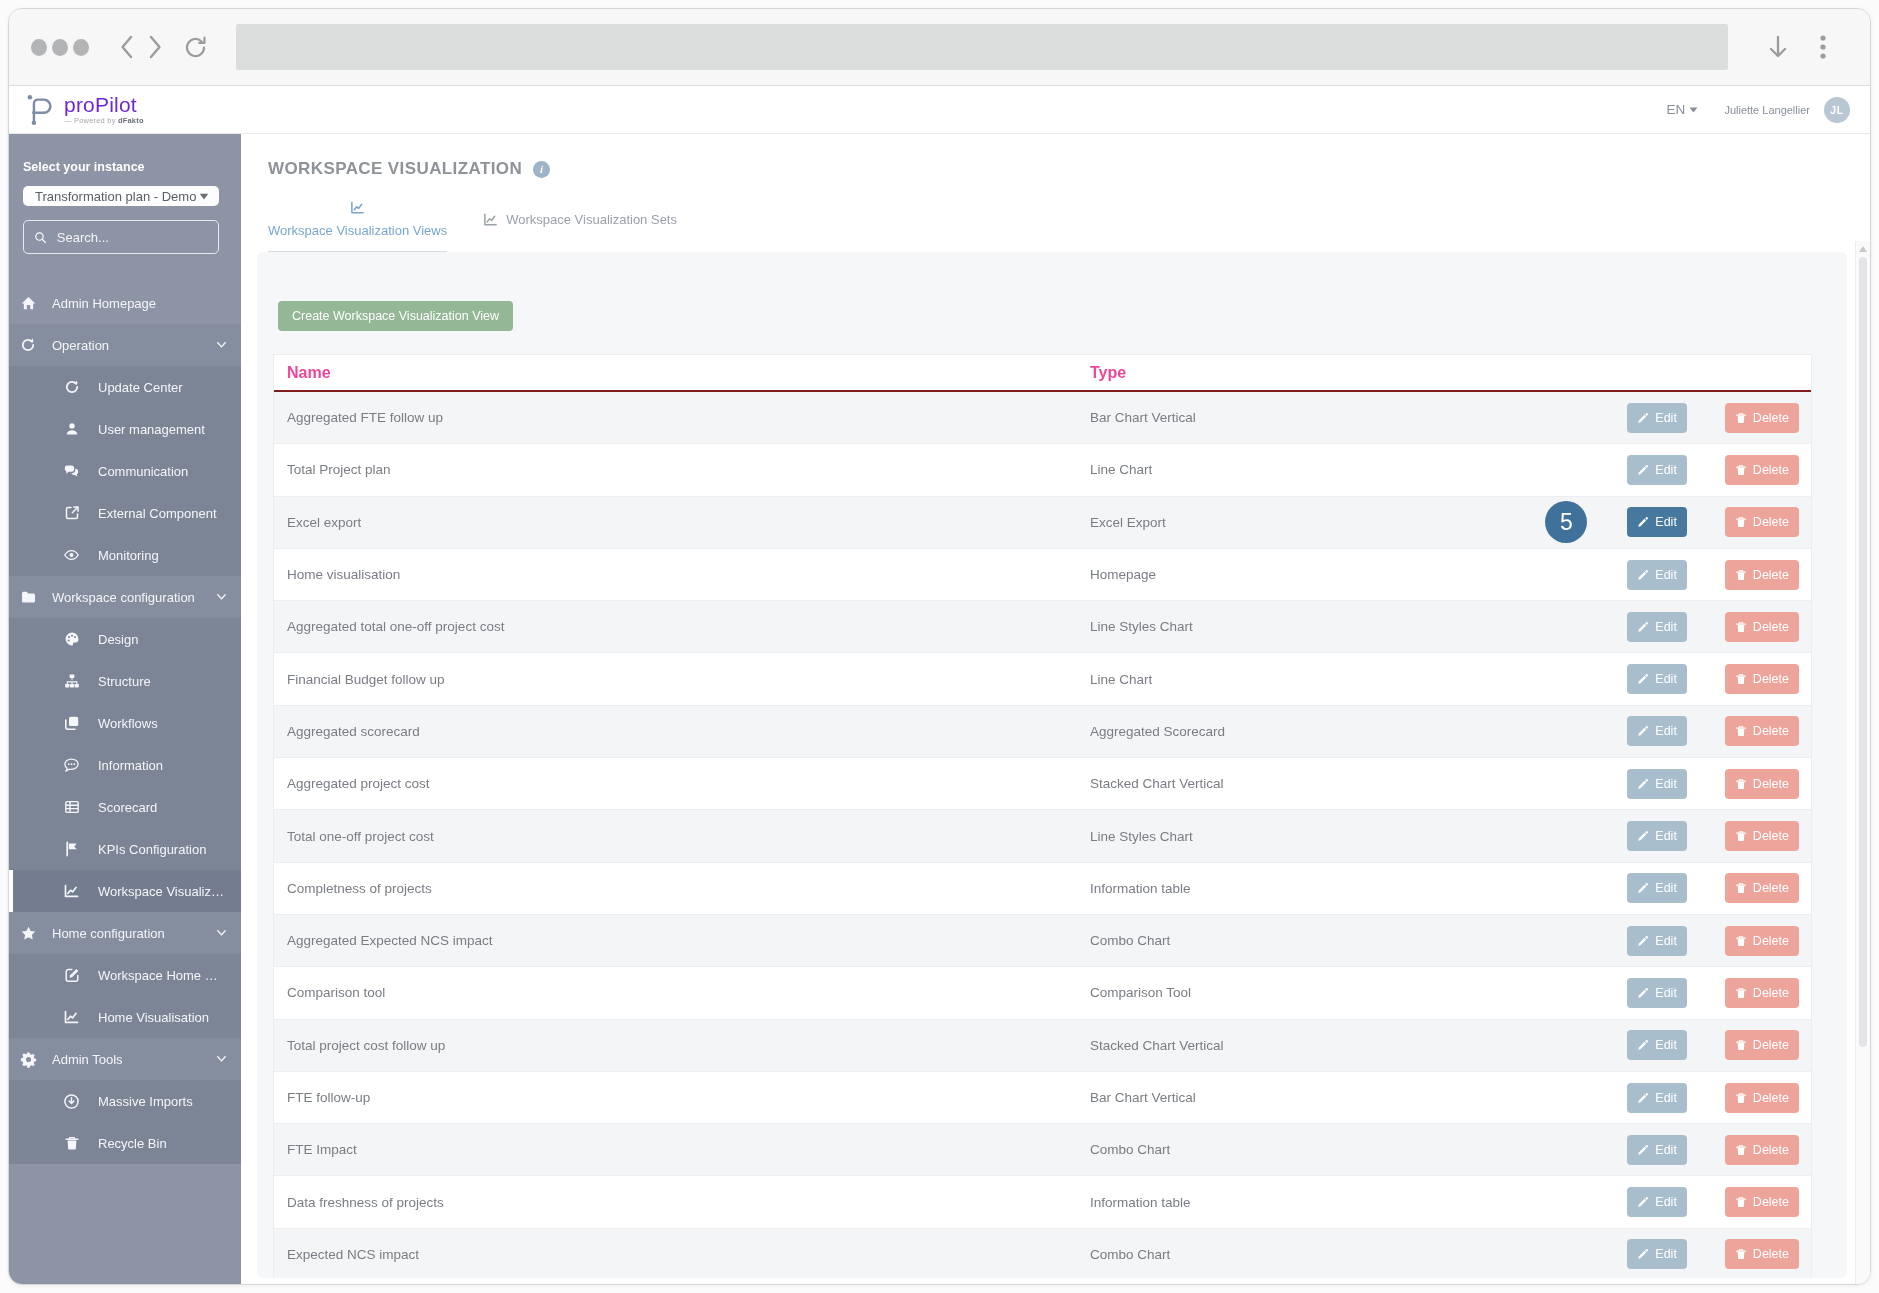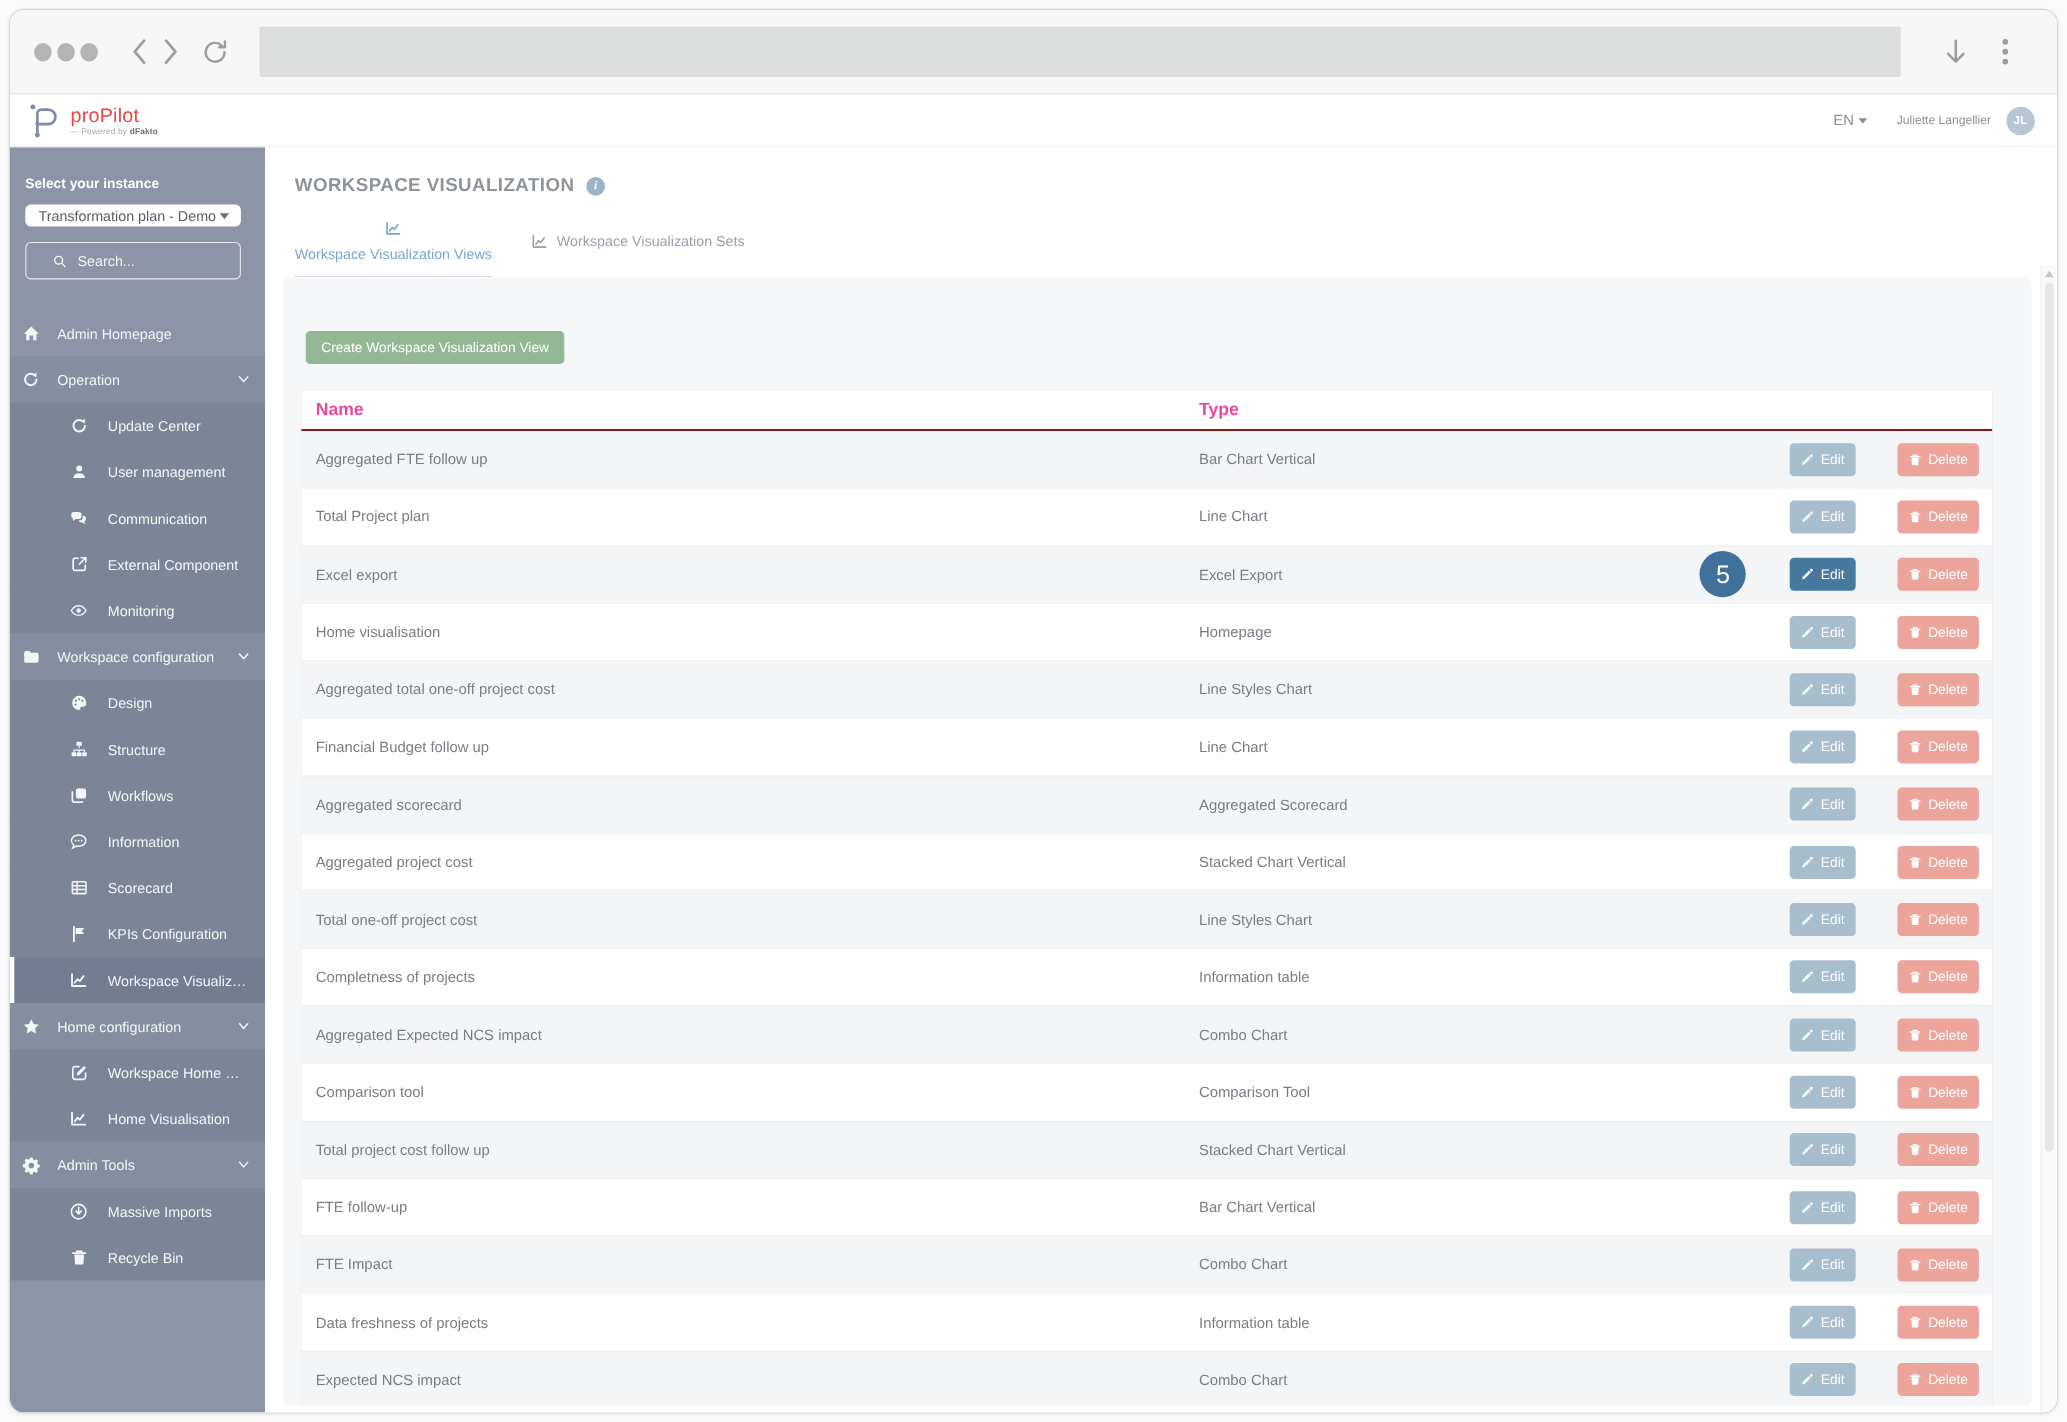--- a/index.html
+++ b/index.html
@@ -28,21 +28,21 @@
   .navbtn.reload{margin-right:28px;}
   .addressbar{flex:1 1 auto;height:46px;background:#dcdddd;border-radius:2px;margin-right:38px;max-width:1492px;}
   .navbtn.dl{margin-right:30px;}
   
   .appheader{
     height:48px;flex:0 0 48px;background:#fff;border-bottom:1px solid #e9eaeb;
     display:flex;align-items:center;padding:0 20px 0 16px;box-sizing:border-box;
   }
   .brand{display:flex;align-items:center;gap:7px;}
   .brandtext{display:flex;flex-direction:column;line-height:1;}
-  .brandname{font-size:18px;color:#ef4444;letter-spacing:.2px;}
+  .brandname{font-size:21px;color:#6d28d9;letter-spacing:.2px;}
   .brandtag{font-size:7.5px;color:#a3a7ad;margin-top:2px;letter-spacing:.2px;}
   .brandtag b{color:#696e77;}
   .hspacer{flex:1;}
   .lang{display:flex;align-items:center;gap:4px;font-size:13.5px;color:#8a9099;margin-right:26px;cursor:pointer;}
   .uname{font-size:11px;color:#8a9099;margin-right:14px;}
   .avatar{
     width:26px;height:26px;border-radius:50%;background:var(--avatar-bg,#b9c6d3);
     color:#fff;font-size:10.5px;font-weight:bold;letter-spacing:.5px;
     display:flex;align-items:center;justify-content:center;
   }
@@ -55,21 +55,21 @@
   .instance{padding:26px 22px 0 14px;}
   .inst-label{font-size:12.5px;font-weight:bold;color:#fff;}
   .inst-select{
     margin-top:12px;height:20px;background:#fdfdfd;border-radius:5px;
     display:flex;align-items:center;justify-content:space-between;
     padding:0 10px 0 12px;box-sizing:border-box;color:#5b6068;font-size:13px;cursor:pointer;
   }
   .inst-select .caret{color:#6a6f77;}
   .searchwrap{
     margin-top:14px;height:34px;border:1px solid rgba(255,255,255,.8);border-radius:5px;
-    display:flex;align-items:center;padding:0 24px;gap:8px;box-sizing:border-box;color:#fff;
+    display:flex;align-items:center;padding:0 10px;gap:8px;box-sizing:border-box;color:#fff;
   }
   .searchwrap input{
     background:transparent;border:none;outline:none;color:#fff;font-size:13px;width:100%;
     font-family:"Liberation Sans","DejaVu Sans",sans-serif;
   }
   .searchwrap input::placeholder{color:rgba(255,255,255,.9);}
   .menu{margin-top:28px;display:flex;flex-direction:column;}
   .nav-row{
     height:42px;display:flex;align-items:center;gap:15px;
     padding:0 14px 0 10px;font-size:13px;cursor:pointer;box-sizing:border-box;color:#f4f6f9;

